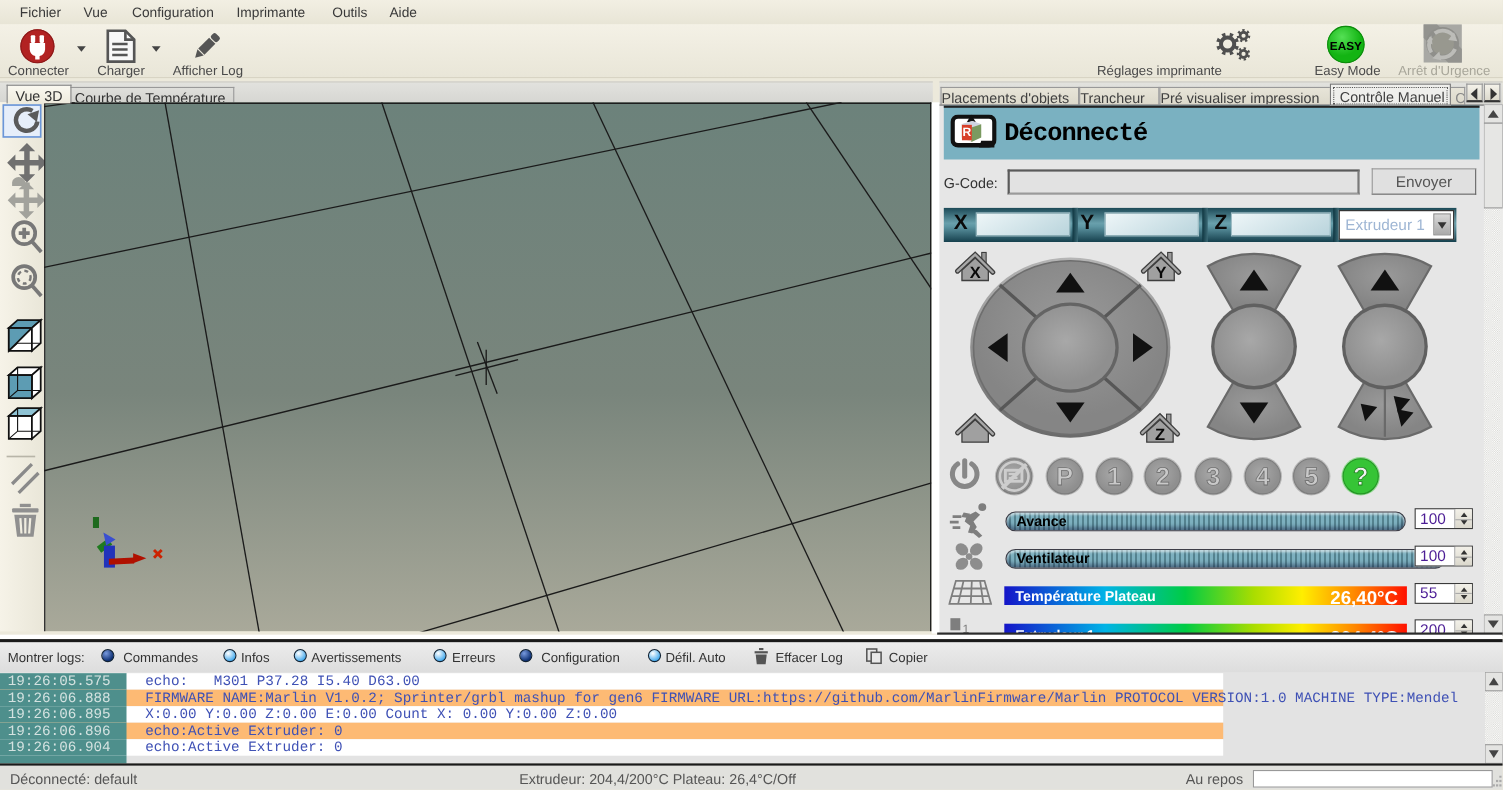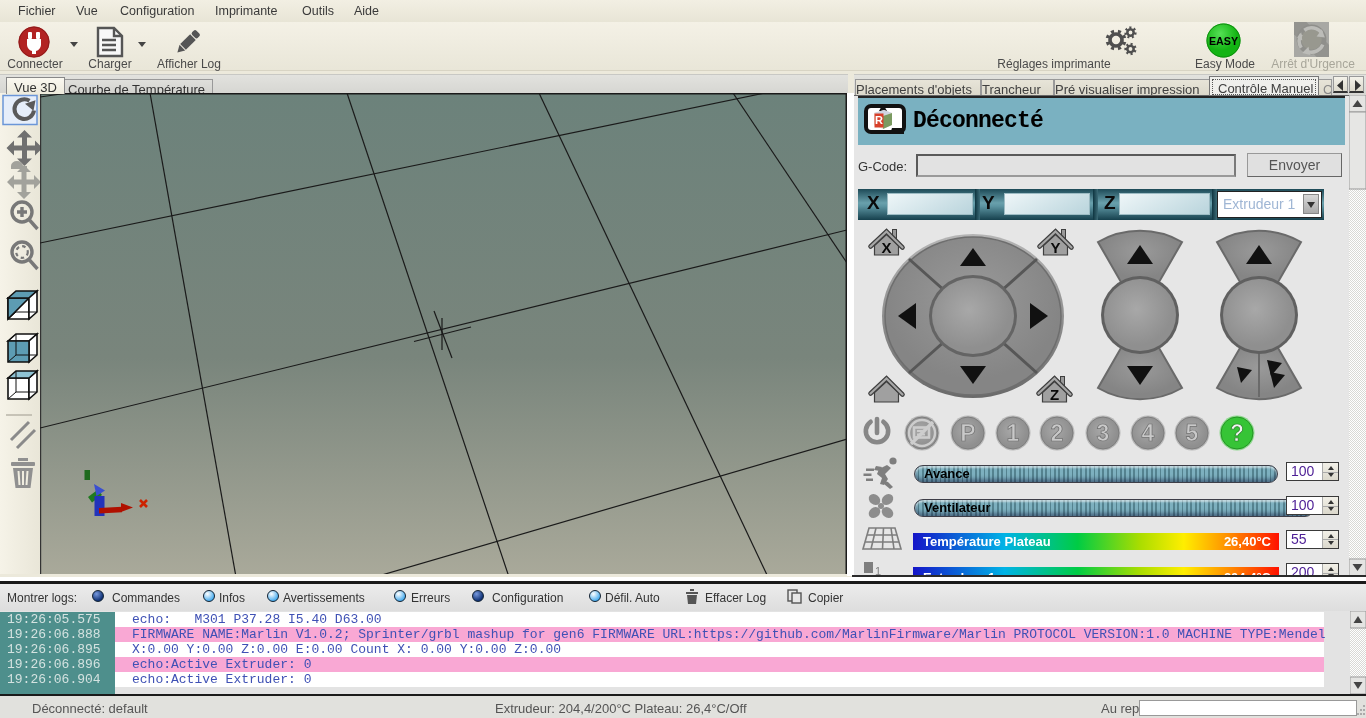--- a/index.html
+++ b/index.html
@@ -41,43 +41,43 @@
 .xyzlbl { position:absolute; font-size:19px; font-weight:bold; color:#0a0a0a; top:3px; }
 .xyzfld { position:absolute; top:4px; height:22px; background:linear-gradient(150deg,#eef6f8,#b9d4dc); border:1px solid #9dbcc4; }
 .xyzsep { position:absolute; top:0; width:5px; height:31px; background:linear-gradient(90deg,#0e3540,#3c6b77); }
 #extrud { left:1217px; top:191px; width:105px; height:27px; background:#fff; border:1px solid #222; font-size:14px; color:#9fb6d4; padding:4px 0 0 5px; }
 #extbtn { left:1303px; top:194px; width:16px; height:20px; background:linear-gradient(#d8d8d8,#aaa); border:1px solid #888; }
 
 .slid { position:absolute; height:18px; border-radius:9px; border:1.5px solid #3e3e48; background:repeating-linear-gradient(90deg,#7db0bf 0 2.6px,#54828f 2.6px 4.4px); box-shadow:inset 0 2px 2px rgba(255,255,255,.55), inset 0 -3px 4px rgba(0,0,40,.4); }
 .slid b { position:absolute; left:9px; top:0.5px; font-size:13px; color:#000; }
 .tbar { position:absolute; height:17px; background:linear-gradient(90deg,#1515c8,#00b3e6 25%,#00cc44 45%,#aadd00 62%,#ffee00 74%,#ff8800 87%,#ff1100); }
 .tbar b { position:absolute; left:10px; top:1px; font-size:13px; color:#fff; }
-.tbar i { position:absolute; right:8px; top:1px; font-size:13px; color:#fff; font-style:normal; font-weight:bold;}
+.tbar i { position:absolute; right:8px; top:1px; font-size:17px; color:#fff; font-style:normal; font-weight:bold;}
 .spin { position:absolute; width:53px; height:19px; background:#fff; border:1.5px solid #3a3a3a; color:#4c1d95; font-size:14px; padding:0 0 0 4px; line-height:17px; }
 .spin u { position:absolute; right:0; top:0; bottom:0; width:16px; text-decoration:none; background:linear-gradient(#f2f0e8,#dbd8cc); border-left:1px solid #aaa; }
 .spin u:before { content:""; position:absolute; left:5px; top:3px; border:3.5px solid transparent; border-bottom:4px solid #333; border-top:none; }
 .spin u:after { content:""; position:absolute; left:5px; bottom:3px; border:3.5px solid transparent; border-top:4px solid #333; border-bottom:none; }
 .spin u i { position:absolute; left:0; right:0; top:50%; height:1px; background:#aaa; }
 
 #logpanel { left:0; top:581px; width:1366px; height:113px; background:#e3e3e3; border-top:3px solid #1a1a1a; }
 #loghead { position:absolute; left:0; top:0px; width:1366px; height:27px; background:linear-gradient(#ececec,#dddddd); font-size:12px; color:#333; }
 #loghead span { position:absolute; top:7px; }
 .orb { position:absolute; top:6px; width:12px; height:12px; border-radius:50%; border:1px solid #123; }
 .orb.d { background:radial-gradient(circle at 35% 30%, #7799dd, #113377 70%); }
 .orb.l { background:radial-gradient(circle at 35% 30%, #ffffff, #44aaee 75%); }
 #logbody { position:absolute; left:0; top:28px; width:1366px; height:83px; background:#e3e3e3; font-family:"Liberation Mono",monospace; font-size:13px; }
 #loggut { position:absolute; left:0; top:0; width:115px; height:83px; background:#4e8f8c; }
 .logrow { background:#fff; }
-.logrow { position:absolute; left:0; width:1324px; height:15px; white-space:pre; }
+.logrow { position:absolute; left:0; width:1112px; height:15px; white-space:pre; }
 .logrow .ts { position:absolute; left:0; top:0; width:115px; height:15px; background:#4e8f8c; color:#d4e2e0; padding-left:7px; }
 .logrow .tx { position:absolute; left:132px; top:0; color:#3f51b5; }
-.logrow.pink { background:#f9a8d4; }
+.logrow.pink { background:#fdba74; }
 
 #status { left:0; top:694px; width:1366px; height:24px; background:#e1e1dd; border-top:2.5px solid #1a1a1a; font-size:13px; color:#555; }
-#status span { position:absolute; top:5px;margin-left:23px; }
+#status span { position:absolute; top:5px; }
 #logscroll { left:1350px; top:611px; width:16px; height:83px; }
 #stinput { position:absolute; left:1139px; top:4px; width:218px; height:16px; background:#fff; border:1px solid #999; }
 #vsplit { left:847px; top:93px; width:7px; height:483px; background:#fff; }
 #rbot { left:852px; top:575px; width:514px; height:3px; background:#2b2b2b; }
 #hsplit { left:0; top:576.5px; width:1366px; height:4.5px; background:#fff; }
 </style>
 </head>
 <body>
 <div id="app">
   <div class="abs" id="menubar">

